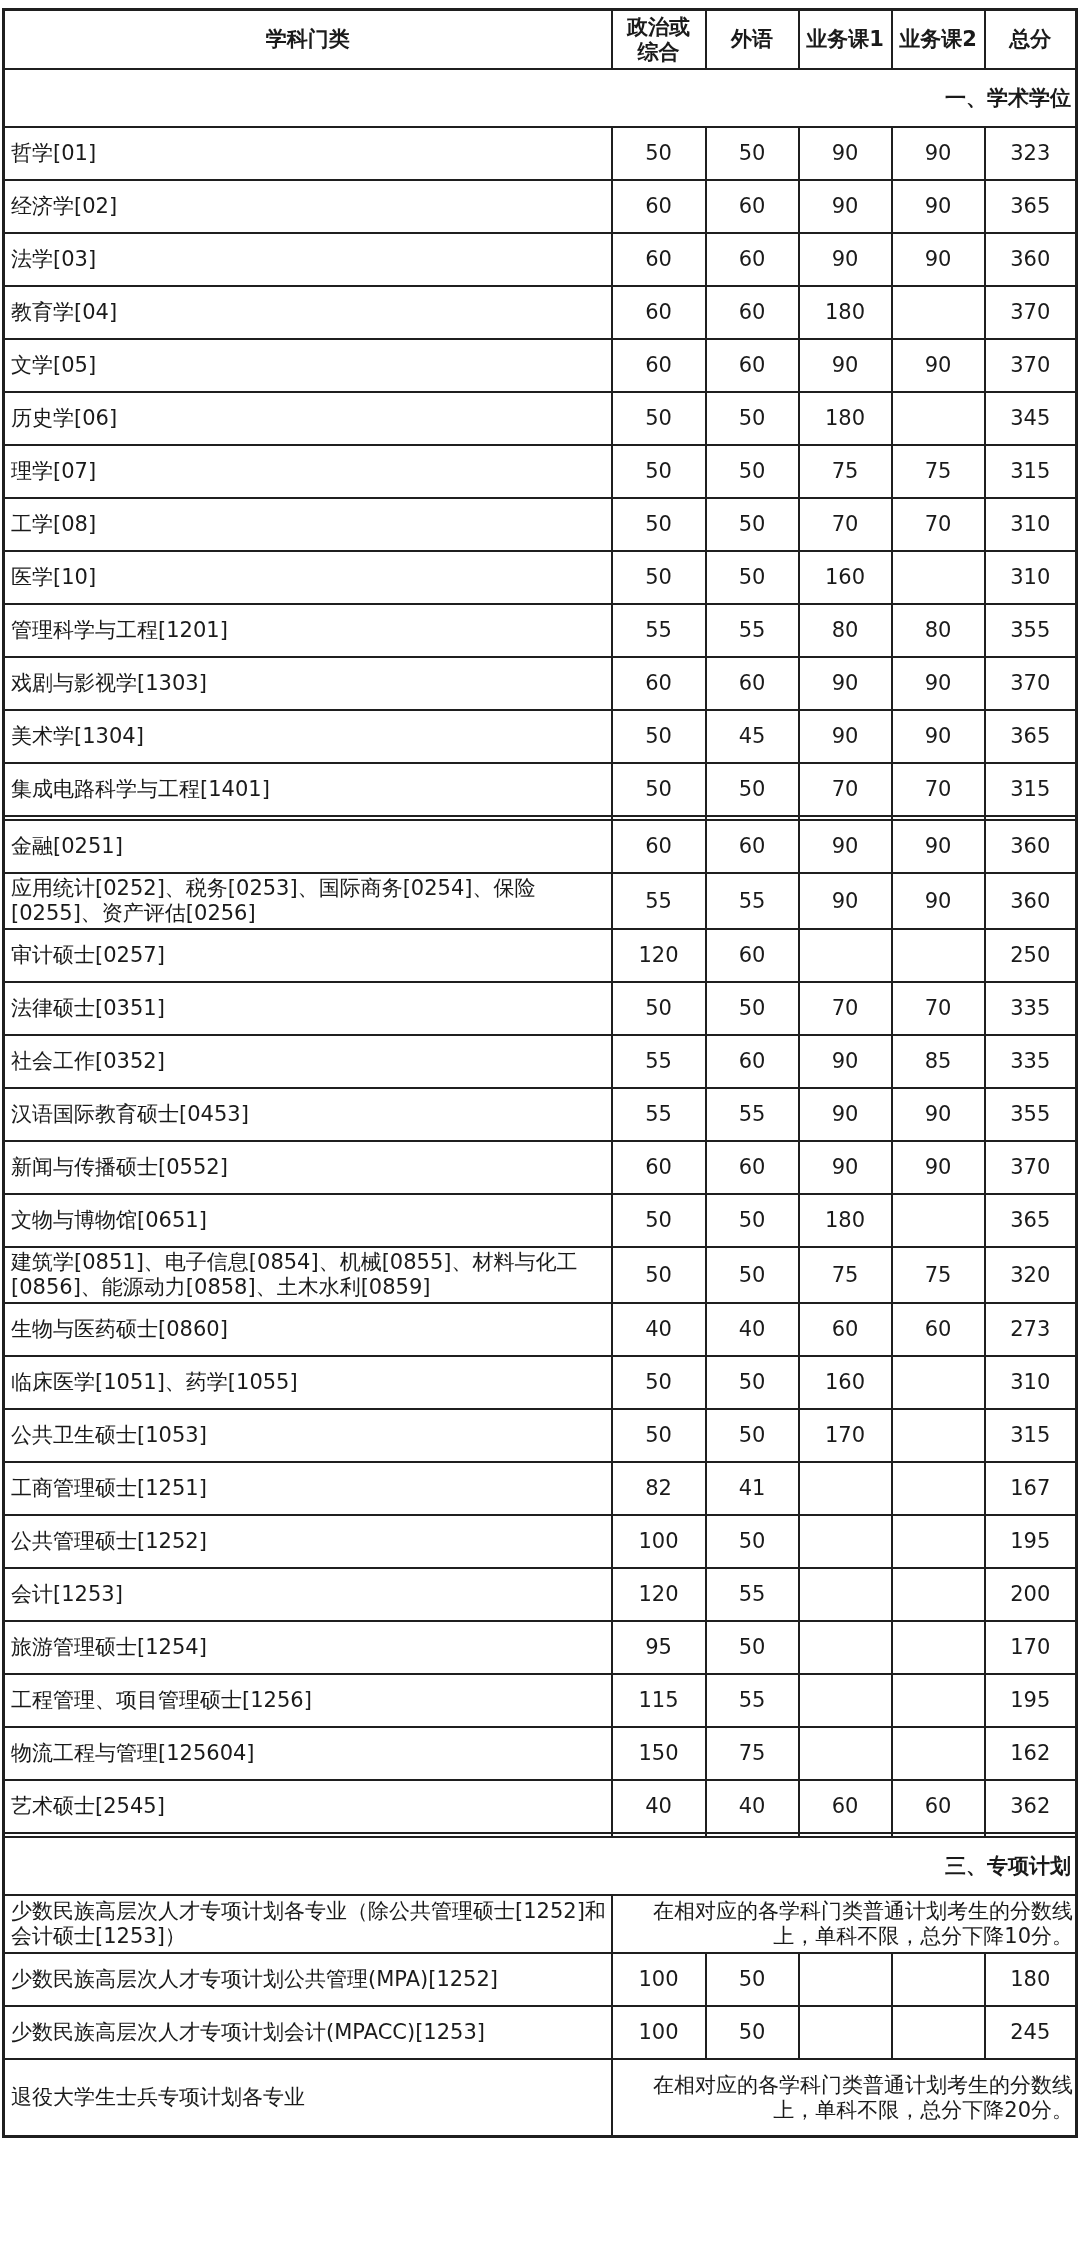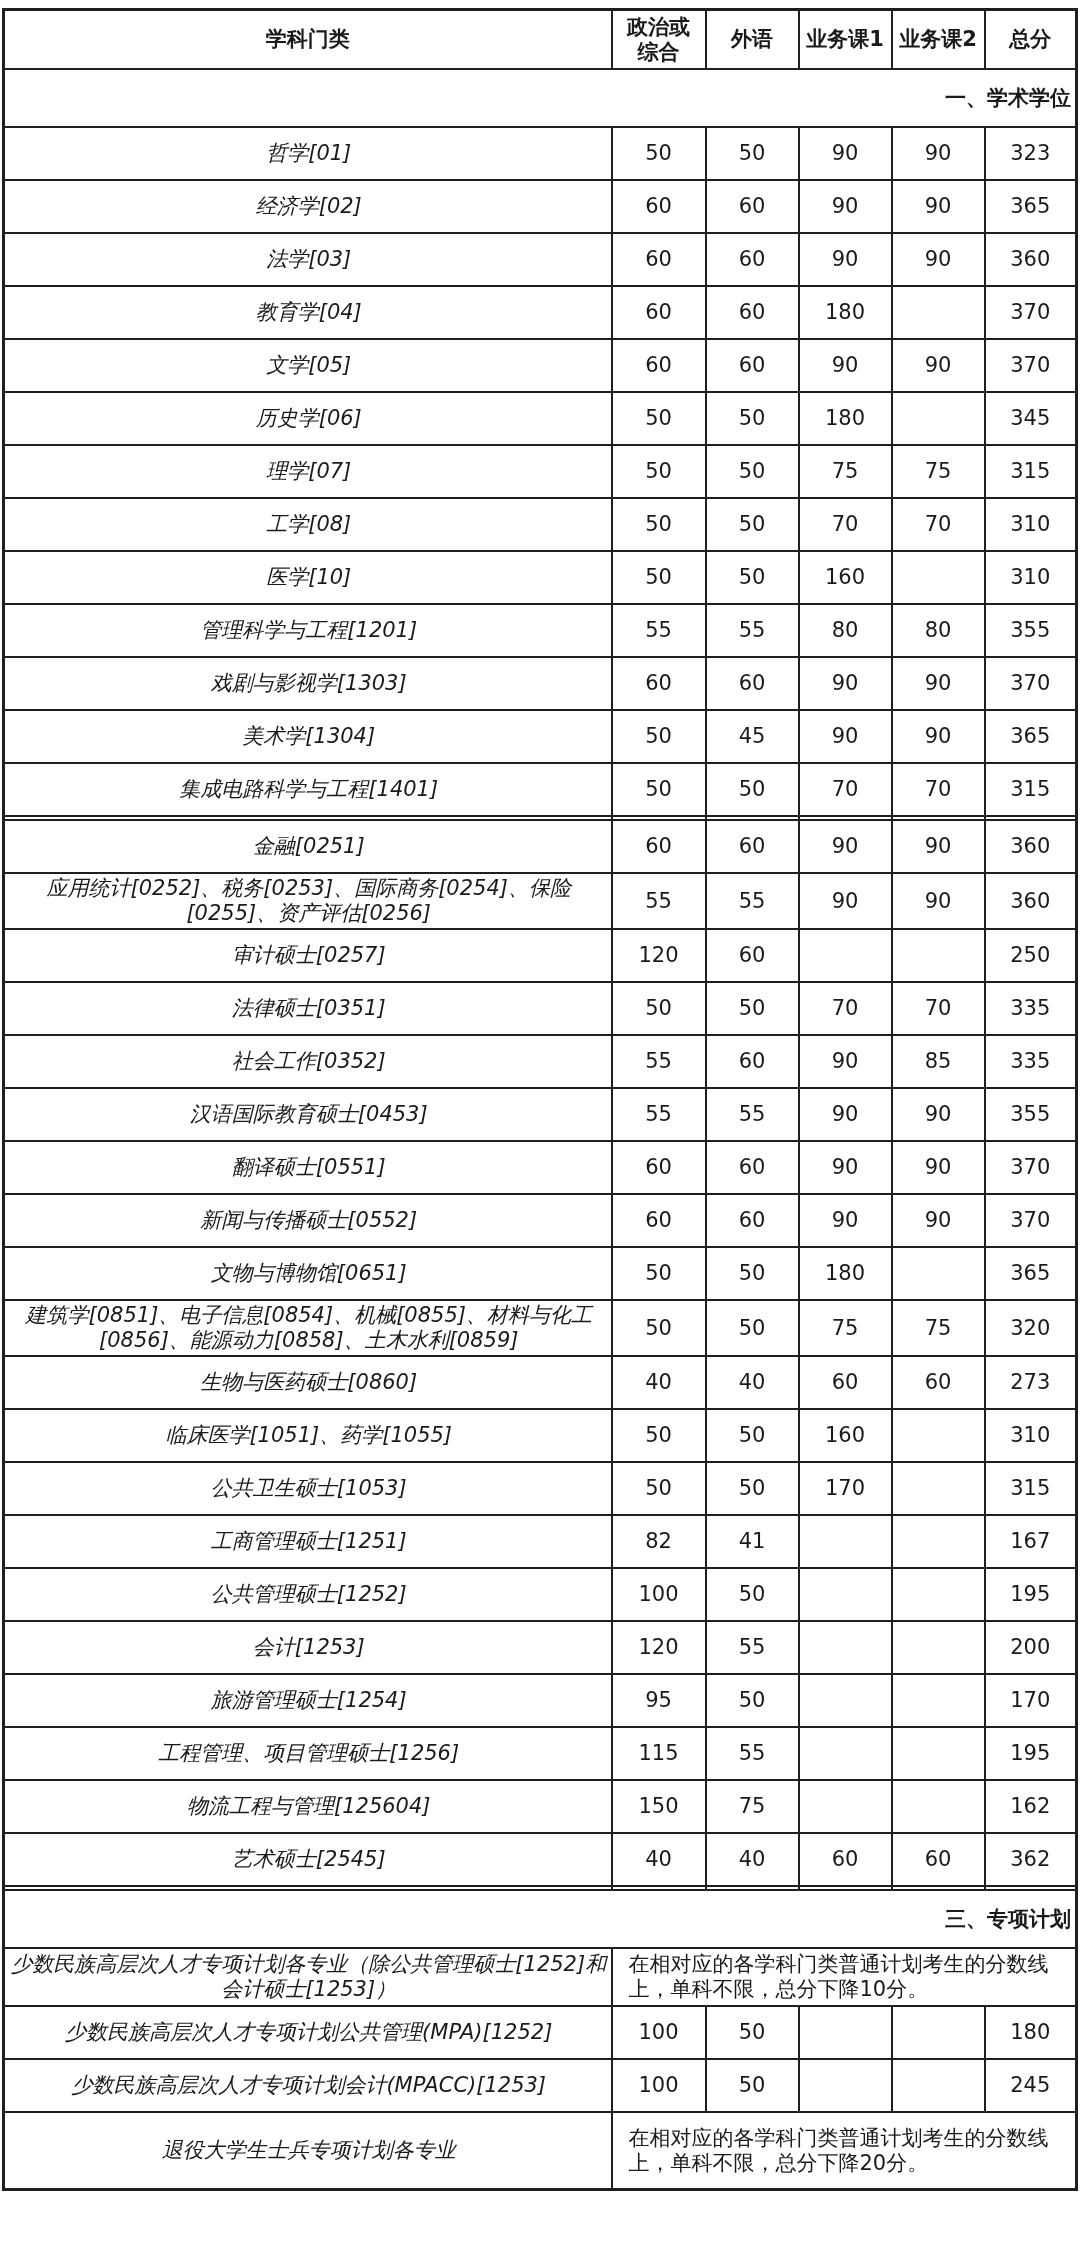--- a/index.html
+++ b/index.html
@@ -20,27 +20,27 @@
   th,td{
     border:2px solid #1f1f1f;
     font-size:21px;line-height:25px;vertical-align:middle;
     padding:2px 4px;overflow:hidden;
   }
   thead th{
     font-weight:bold;text-align:center;height:53px;
     white-space:pre-line;padding:2px 1px;
   }
   tr.data-row td{height:47px;}
-  td.label-cell{text-align:center;padding-left:6px;font-style:italic;}
+  td.label-cell{text-align:left;padding-left:6px;}
   td.val-cell{text-align:center;padding:2px 1px;}
   tr.section-row td{
     height:52px;font-weight:bold;text-align:right;padding-left:6px;
   }
   tr.spacer-row td{height:2px;line-height:0;font-size:0;padding:0;}
-  td.note-cell{text-align:left;padding:2px 2px 2px 16px;}
+  td.note-cell{text-align:right;padding:2px 2px 2px 16px;}
   tr.note-row td{height:52px;}
   tr.note-row.tall td{height:71px;}
 </style>
 </head>
 <body>
 
 <div class="page">
   <table class="score">
     <colgroup>
       <col class="c-subject">
@@ -220,28 +220,20 @@
         </tr>
         <tr class="data-row">
           <td class="label-cell">汉语国际教育硕士[0453]</td>
           <td class="val-cell">55</td>
           <td class="val-cell">55</td>
           <td class="val-cell">90</td>
           <td class="val-cell">90</td>
           <td class="val-cell">355</td>
         </tr>
         <tr class="data-row">
-          <td class="label-cell">翻译硕士[0551]</td>
-          <td class="val-cell">60</td>
-          <td class="val-cell">60</td>
-          <td class="val-cell">90</td>
-          <td class="val-cell">90</td>
-          <td class="val-cell">370</td>
-        </tr>
-        <tr class="data-row">
           <td class="label-cell">新闻与传播硕士[0552]</td>
           <td class="val-cell">60</td>
           <td class="val-cell">60</td>
           <td class="val-cell">90</td>
           <td class="val-cell">90</td>
           <td class="val-cell">370</td>
         </tr>
         <tr class="data-row">
           <td class="label-cell">文物与博物馆[0651]</td>
           <td class="val-cell">50</td>

